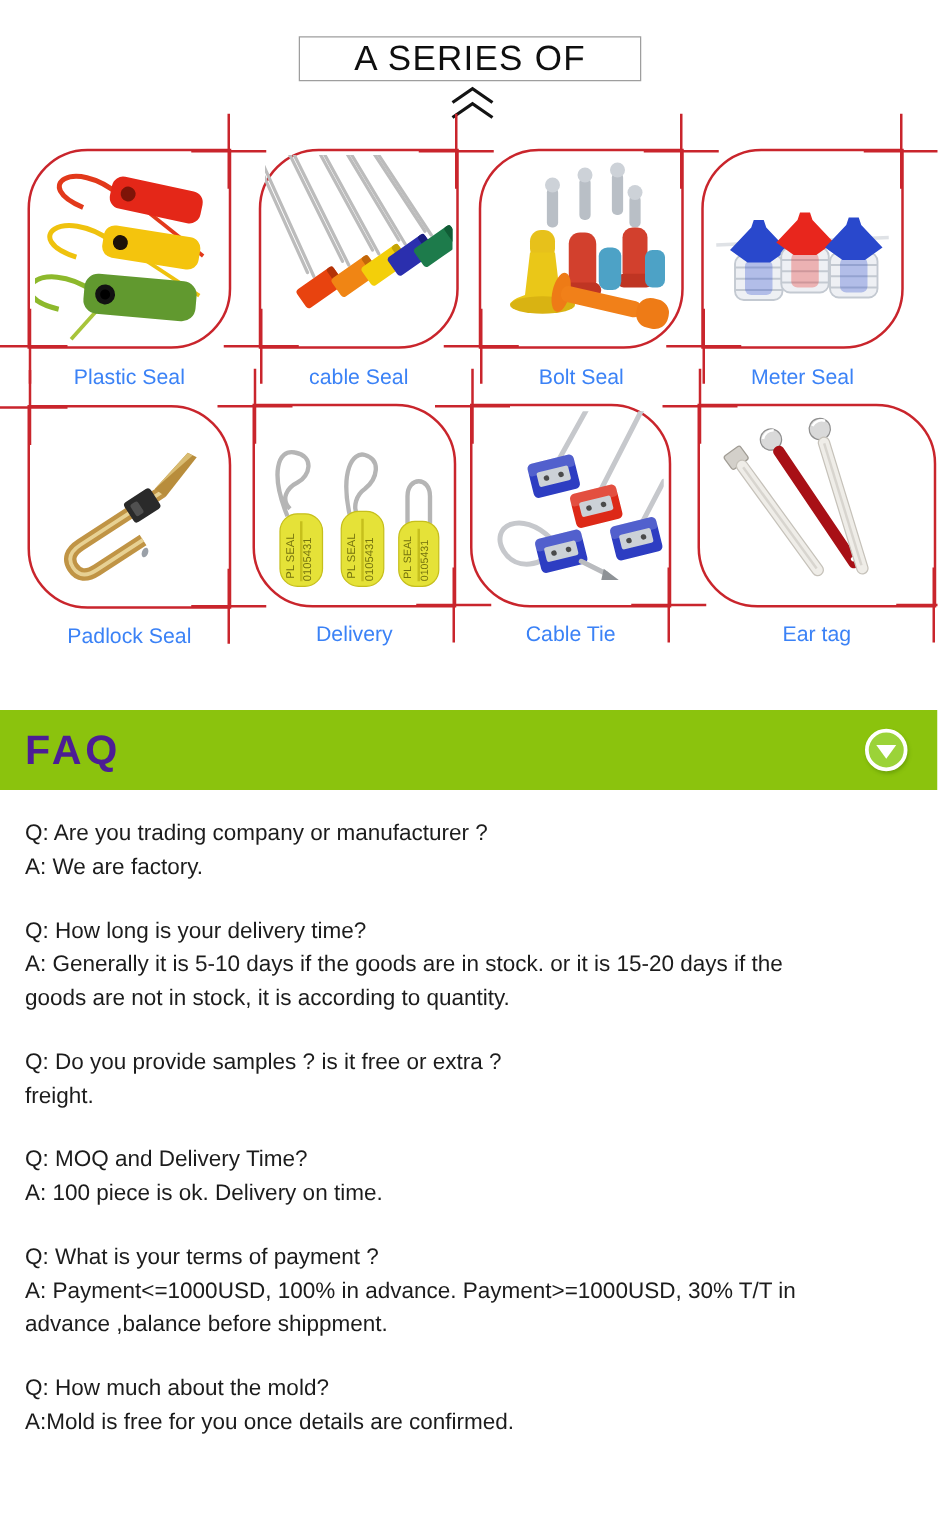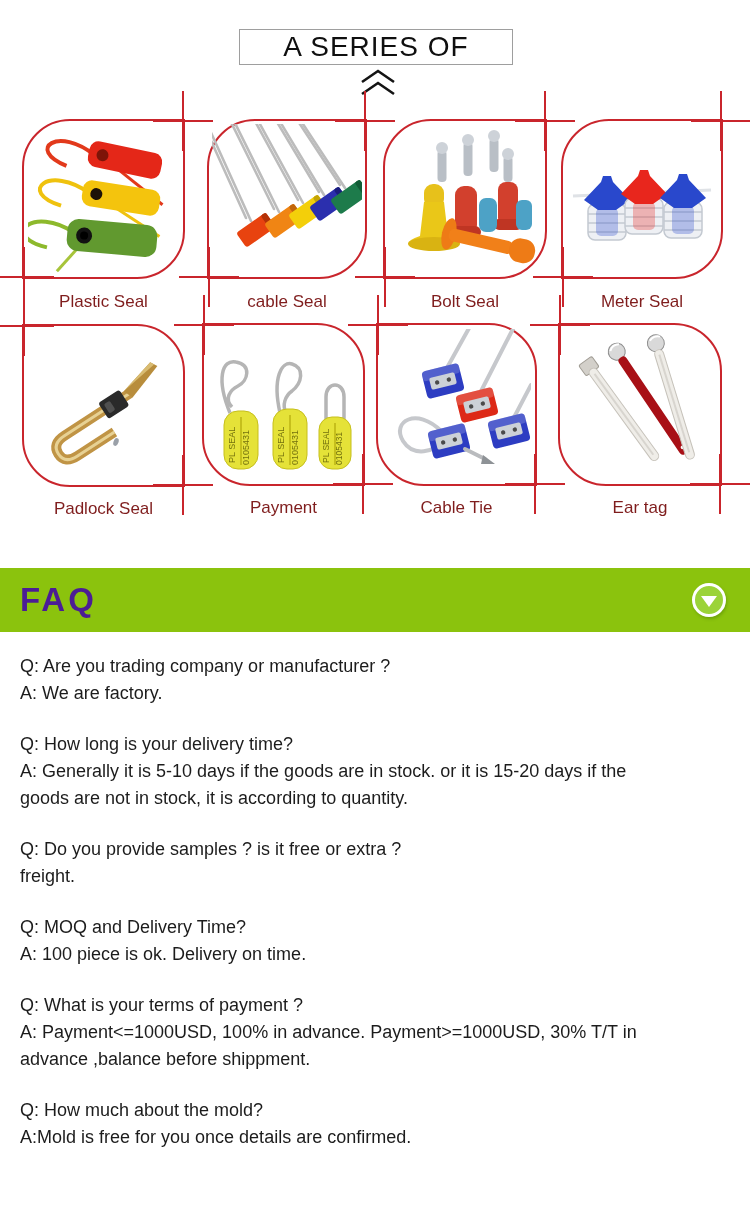--- a/index.html
+++ b/index.html
@@ -19,21 +19,21 @@
   .chevron{position:absolute;left:356px;top:67px;}
 
   
   .card{position:absolute;}
   .frame{position:absolute;border:2px solid var(--red);}
   .r1 .frame{border-radius:48px 0 48px 0;}
   .r2 .frame{border-radius:0 48px 0 48px;}
   .art{position:absolute;}
   .label{
     position:absolute;left:0;width:100%;text-align:center;
-    font-size:17px;color:#7f1d1d;white-space:nowrap;
+    font-size:17px;color:#3b82f6;white-space:nowrap;
   }
   .r1 .label{top:173px;}
   .r2 .label{top:175px;}
 
   .cross{position:absolute;width:0;height:0;}
   .cross::before{content:"";position:absolute;left:-30px;top:-1px;width:60px;height:2px;background:var(--red);}
   .cross::after{content:"";position:absolute;left:-1px;top:-30px;width:2px;height:60px;background:var(--red);}
   .cross.tr{top:0;right:0;}
   .cross.bl{bottom:0;left:0;}
   .cross.tl{top:0;left:0;}
@@ -263,21 +263,21 @@
         <text transform="translate(-6,134) rotate(-90)" font-size="9" fill="#74720e">PL SEAL</text>
         <text transform="translate(8,136) rotate(-90)" font-size="9" fill="#74720e">0105431</text>
       </g>
       <g transform="translate(127,0)">
         <rect x="-16" y="88" width="32" height="52" rx="13" fill="#e5e238" stroke="#c6bf1c"></rect>
         <line x1="0" y1="94" x2="0" y2="136" stroke="#c6bf1c" stroke-width="2"></line>
         <text transform="translate(-6,134) rotate(-90)" font-size="8.5" fill="#74720e">PL SEAL</text>
         <text transform="translate(7,136) rotate(-90)" font-size="8.5" fill="#74720e">0105431</text>
       </g>
     </svg>
-    <div class="label">Payment</div>
+    <div class="label">Delivery</div>
   </div>
 
   <div class="card r2" style="left:376px;top:323px;width:161px;height:163px;">
     <div class="frame" style="inset:0;">
       <div class="cross tl"></div>
       <div class="cross br"></div>
     </div>
     <svg class="art" style="left:5px;top:6px;" width="150" height="150" viewBox="0 0 150 150">
       <g stroke="#c6c8cc" stroke-width="4" fill="none" stroke-linecap="round">
         <line x1="62" y1="46" x2="92" y2="-8"></line>
@@ -312,21 +312,21 @@
         <rect x="-13" y="-6" width="26" height="12" rx="2" fill="#ccd1d7"></rect>
           <circle cx="-6" cy="0" r="2.2" fill="#4a4a4a"></circle>
           <circle cx="6" cy="0" r="2.2" fill="#4a4a4a"></circle>
       </g>
       <path d="M84 120 L104 130" stroke="#b9bbbe" stroke-width="4" stroke-linecap="round"></path>
       <path d="M102 126 L114 135 L100 135 Z" fill="#8e9296"></path>
     </svg>
     <div class="label">Cable Tie</div>
   </div>
 
-  <div class="card r2" style="left:558px;top:323px;width:164px;height:163px;text-decoration:underline;">
+  <div class="card r2" style="left:558px;top:323px;width:191px;height:163px;text-decoration:underline;">
     <div class="frame" style="inset:0;">
       <div class="cross tl"></div>
       <div class="cross br"></div>
     </div>
     <svg class="art" style="left:7px;top:6px;" width="150" height="150" viewBox="0 0 150 150">
       <g transform="translate(26,40) rotate(-36)">
         <rect x="-8" y="-10" width="16" height="13" rx="2" fill="#d3d0ca" stroke="#a09c94" stroke-width="1"></rect>
         <rect x="-4.5" y="0" width="9" height="112" rx="4.5" fill="#efede8" stroke="#c6c2ba" stroke-width="1"></rect>
         <line x1="0" y1="6" x2="0" y2="106" stroke="#d8d5cf" stroke-width="2"></line>
       </g>

